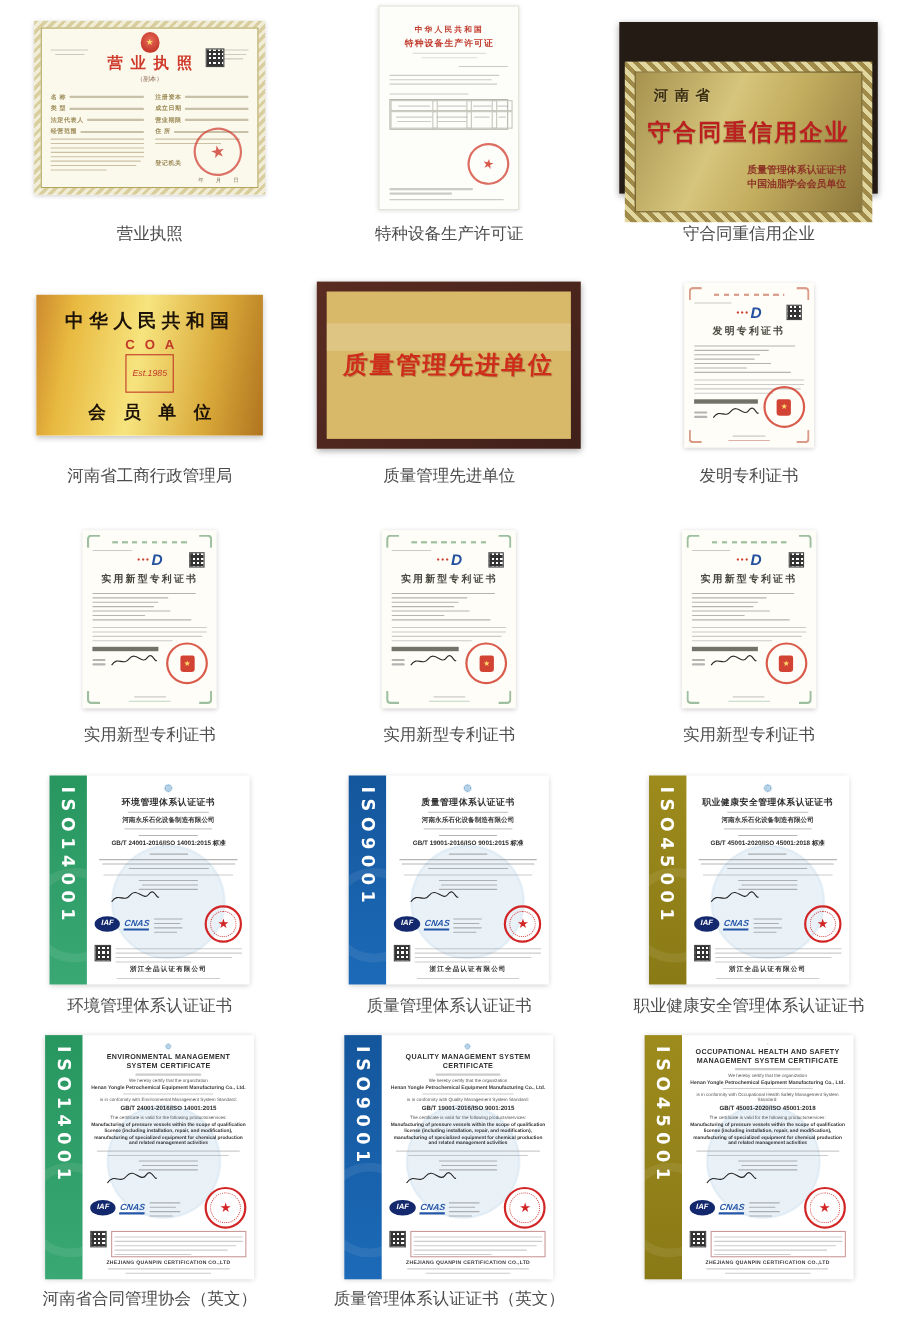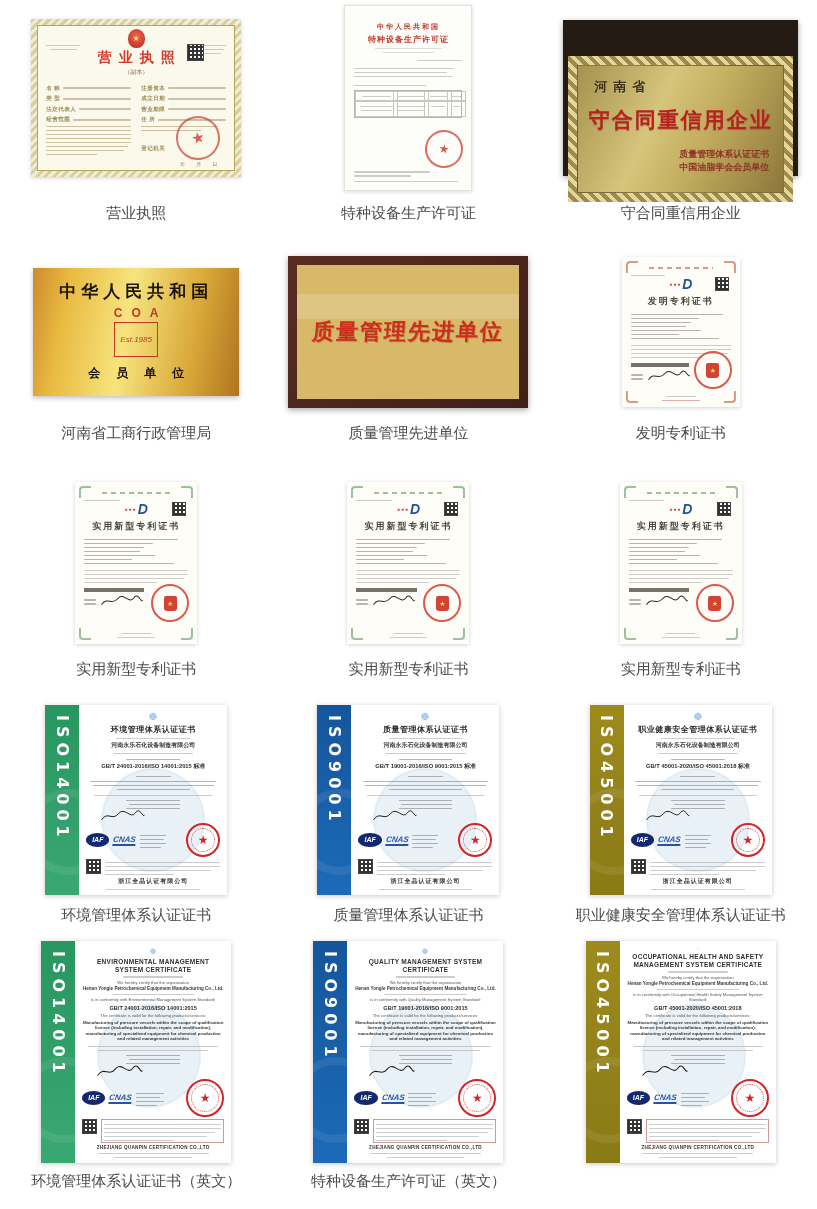--- a/index.html
+++ b/index.html
@@ -79,21 +79,21 @@
   .cp-iss{color:#8d3326;font-weight:bold;font-size:9px;text-align:right;margin-right:4px;line-height:13px;}
   .cp-iss.first{margin-top:14px;}
 
   
   .coa{width:206px;height:128px;box-sizing:border-box;box-shadow:0 2px 5px rgba(0,0,0,.25);
        background:linear-gradient(100deg,#cd8a2e 0%,#e8b93f 16%,#f7e47e 45%,#d9a839 76%,#b0741f 100%);
        display:flex;flex-direction:column;align-items:center;padding-top:12px;}
   .coa-l1{color:#1c1208;font-weight:bold;font-size:17px;letter-spacing:5px;font-family:"DejaVu Serif",serif;}
   .coa-coa{color:#c0392b;font-weight:bold;font-size:12px;letter-spacing:9px;margin-top:3px;text-indent:9px;}
   .coa-est{color:#c0392b;border:1px solid #c0392b;font-style:italic;font-size:8px;padding:12px 5px;margin-top:2px;}
-  .coa-l2{color:#1c1208;font-weight:bold;font-size:12px;letter-spacing:16px;margin-top:8px;text-indent:16px;
+  .coa-l2{color:#1c1208;font-weight:bold;font-size:16px;letter-spacing:16px;margin-top:8px;text-indent:16px;
           font-family:"DejaVu Serif",serif;}
 
   
   .qp{width:240px;height:152px;box-sizing:border-box;background:linear-gradient(135deg,#5a2c22,#40201a);
       padding:9px;box-shadow:0 2px 6px rgba(0,0,0,.35);position:relative;}
   .qp-face{height:100%;background:#d8b969;display:flex;align-items:center;justify-content:center;position:relative;}
   .qp-face:after{content:"";position:absolute;left:0;right:0;top:22%;height:18%;background:rgba(255,255,255,.18);}
   .qp-title{color:#ce2d1c;font-weight:bold;font-size:22px;letter-spacing:2px;font-family:"DejaVu Serif",serif;
             transform:skewX(-4deg);text-shadow:1px 1px 0 rgba(120,30,10,.3);}
 
@@ -912,21 +912,21 @@
                 </span>
             </div>
             <div class="iso-issuer">ZHEJIANG QUANPIN CERTIFICATION CO.,LTD</div>
             <div class="lines tiny c-gray" style="width:78%">
                 <div class="ln" style="width: 100%;"></div>
                 <div class="ln" style="width: 70%;"></div>
               </div>
           </div>
         </div>
       </div>
-      <div class="caption">环境管理体系认证证书（英文）</div>
+      <div class="caption">河南省合同管理协会（英文）</div>
     </figure>
 
     <figure class="cell" style="margin:0">
       <div class="imgbox">
         <div class="iso en">
           <div class="iso-side blue">
               <span class="iso-side-text">ISO9001</span>
             </div>
           <div class="iso-main">
             <svg class="globe" viewBox="0 0 40 40">
@@ -989,21 +989,21 @@
                 </span>
             </div>
             <div class="iso-issuer">ZHEJIANG QUANPIN CERTIFICATION CO.,LTD</div>
             <div class="lines tiny c-gray" style="width:78%">
                 <div class="ln" style="width: 100%;"></div>
                 <div class="ln" style="width: 70%;"></div>
               </div>
           </div>
         </div>
       </div>
-      <div class="caption">特种设备生产许可证（英文）</div>
+      <div class="caption">质量管理体系认证证书（英文）</div>
     </figure>
 
     <figure class="cell" style="margin:0">
       <div class="imgbox">
         <div class="iso en">
           <div class="iso-side olive">
               <span class="iso-side-text">ISO45001</span>
             </div>
           <div class="iso-main">
             <svg class="globe" viewBox="0 0 40 40">

